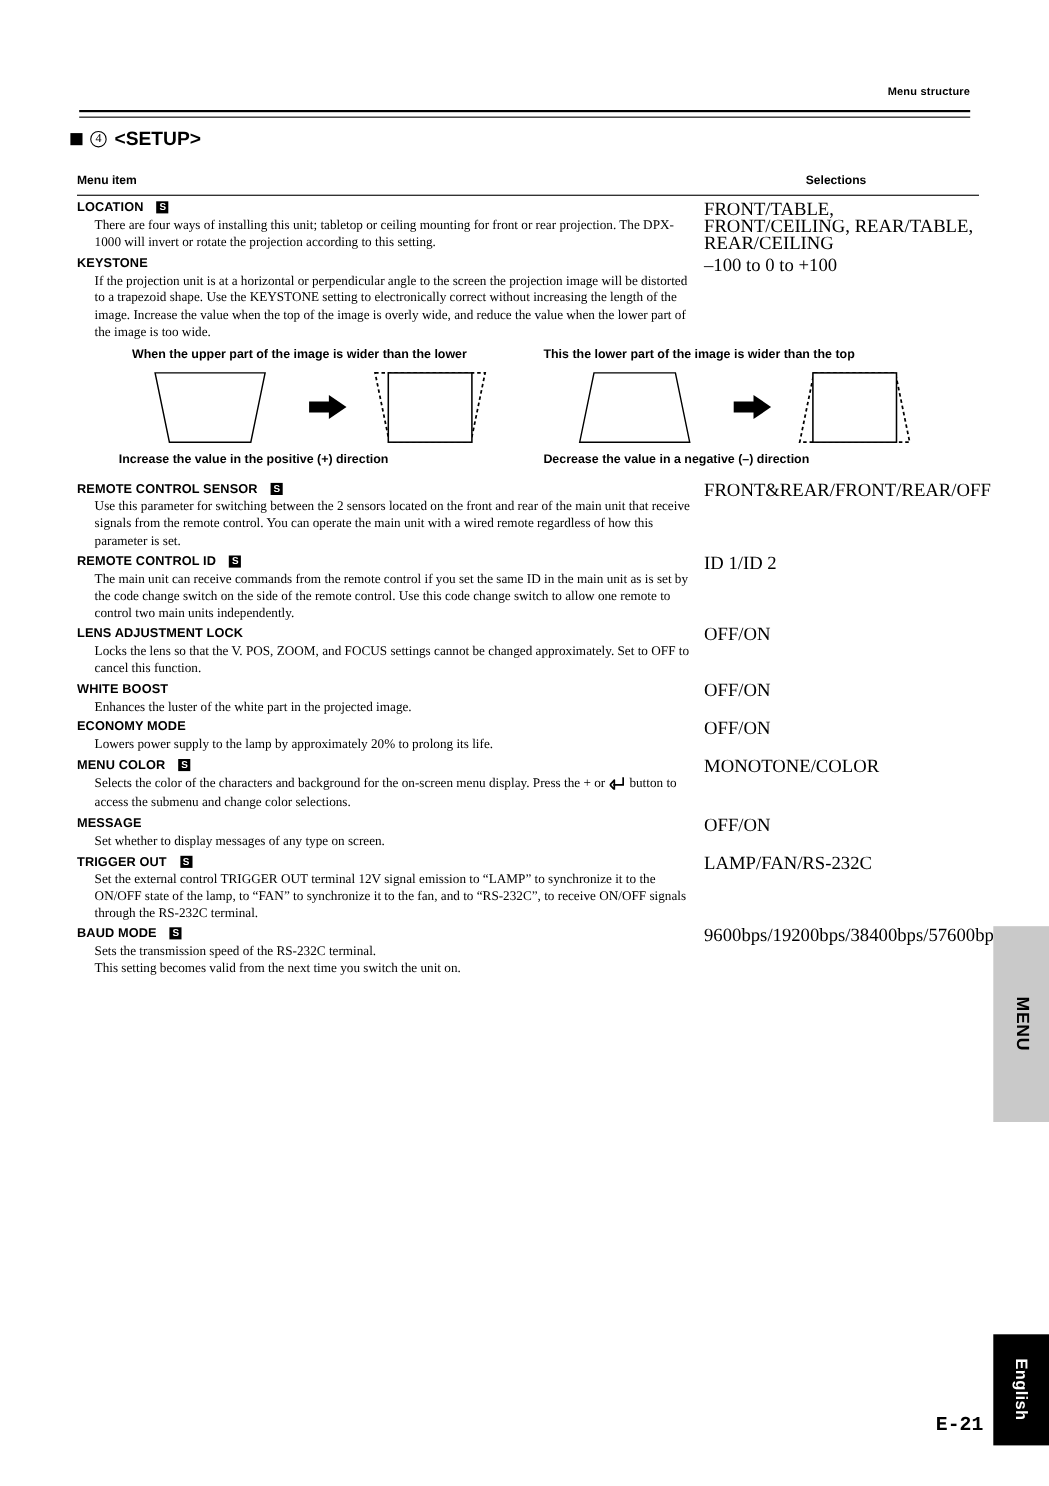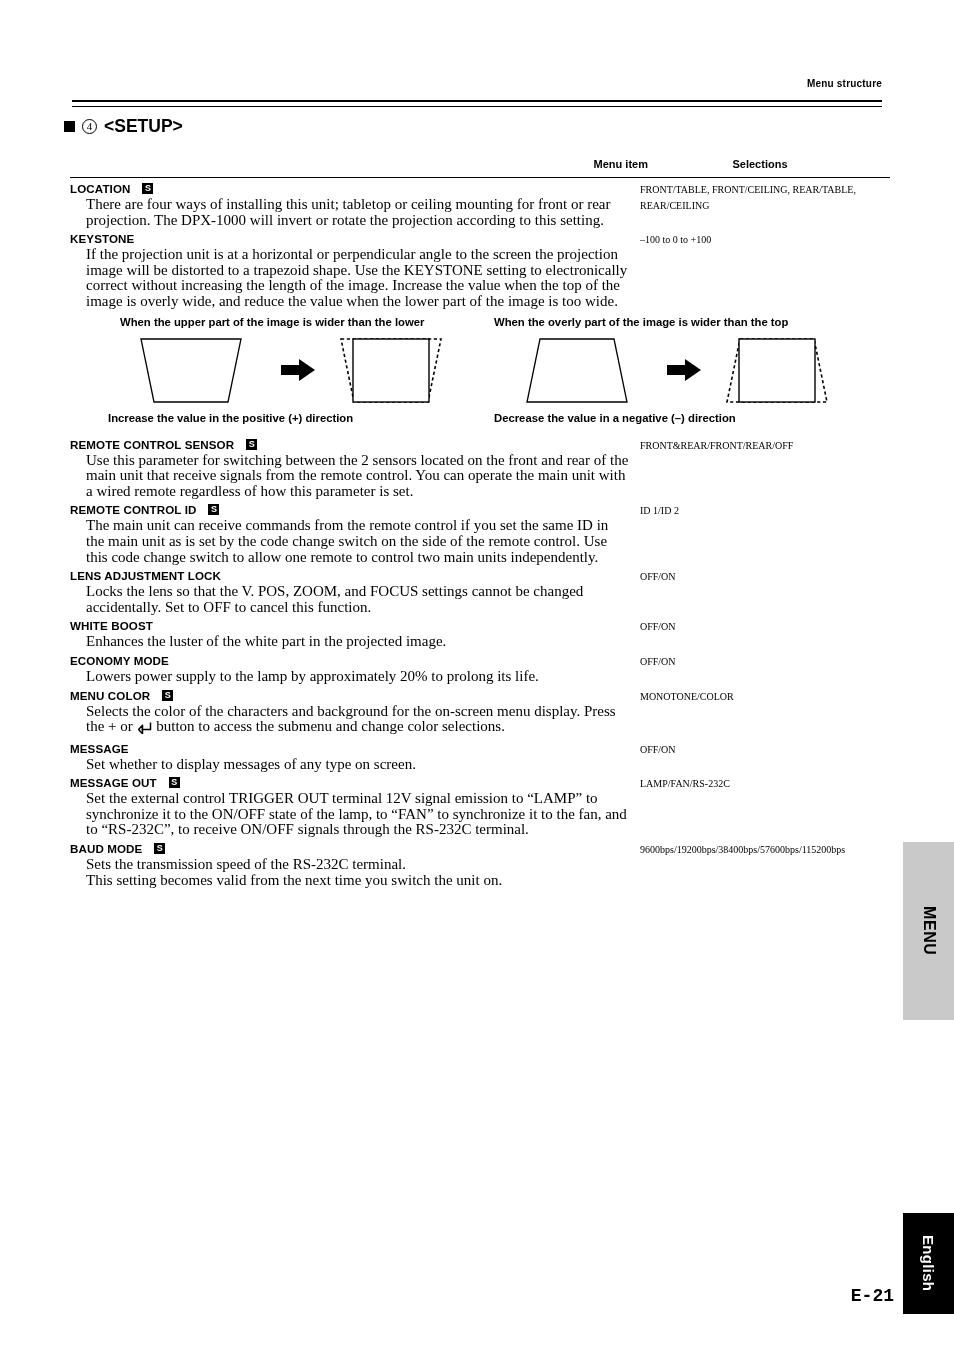--- a/index.html
+++ b/index.html
@@ -81,23 +81,23 @@
   }
   .col-head {
     position: relative;
     height: 17px;
     font-family: "Liberation Sans", sans-serif;
     font-weight: bold;
     font-size: 11px;
   }
   .col-head .c1 {
     position: absolute;
-    left: 18px;
+    left: 0;
     width: 560px;
-    text-align: right;
+    text-align: left;
   }
   .col-head .c2 {
     position: absolute;
     left: 560px;
     width: 260px;
     text-align: center;
   }
   .head-rule {
     width: 820px;
     height: 0;
@@ -110,36 +110,36 @@
     display: flex;
     padding-top: 3px;
   }
   .cell-item {
     width: 570px;
     padding-right: 10px;
     box-sizing: border-box;
   }
   .cell-sel {
     width: 250px;
-    font-size: 10px;
+    font-size: 17px;
     line-height: 15.5px;
     padding-top: 1px;
   }
   .item-name {
     font-family: "Liberation Sans", sans-serif;
     font-weight: bold;
     font-size: 11.6px;
     letter-spacing: .1px;
     display: flex;
     align-items: center;
     gap: 12px;
     line-height: 15px;
   }
   .item-desc {
-    font-size: 15px;
+    font-size: 12px;
     line-height: 15.6px;
     padding-left: 16px;
     padding-top: 1px;
     text-align: left;
   }
   .s-badge {
     display: inline-flex;
     align-items: center;
     justify-content: center;
     width: 11px;
@@ -271,21 +271,21 @@
         <span>KEYSTONE</span>
       </div>
       <div class="item-desc">If the projection unit is at a horizontal or perpendicular angle to the screen the projection image will be distorted to a trapezoid shape. Use the KEYSTONE setting to electronically correct without increasing the length of the image. Increase the value when the top of the image is overly wide, and reduce the value when the lower part of the image is too wide.</div>
     </div>
     <div class="cell-sel">–100 to 0 to +100</div>
   </div>
 
   <div class="figure-block">
 
     <div class="fig-caption-top" style="left:38px;margin-left:12px;">When the upper part of the image is wider than the lower</div>
-    <div class="fig-caption-top" style="left:424px;">When the overly part of the image is wider than the top</div>
+    <div class="fig-caption-top" style="left:424px;">This the lower part of the image is wider than the top</div>
 
     <svg class="fig-svg" style="left:26px;" width="390" height="78" viewBox="0 0 390 78">
 
       <polygon points="45,5 145,5 132,68 58,68" fill="#ffffff" stroke="#000" stroke-width="1.3"></polygon>
 
       <g>
         <rect x="185" y="31" width="20" height="10" fill="#000"></rect>
         <polygon points="203,25 219,36 203,47" fill="#000"></polygon>
       </g>
 
@@ -330,21 +330,21 @@
       <div class="item-desc">The main unit can receive commands from the remote control if you set the same ID in the main unit as is set by the code change switch on the side of the remote control. Use this code change switch to allow one remote to control two main units independently.</div>
     </div>
     <div class="cell-sel">ID 1/ID 2</div>
   </div>
 
   <div class="row">
     <div class="cell-item">
       <div class="item-name">
         <span>LENS ADJUSTMENT LOCK</span>
       </div>
-      <div class="item-desc">Locks the lens so that the V. POS, ZOOM, and FOCUS settings cannot be changed accidentally. Set to OFF to cancel this function.</div>
+      <div class="item-desc">Locks the lens so that the V. POS, ZOOM, and FOCUS settings cannot be changed approximately. Set to OFF to cancel this function.</div>
     </div>
     <div class="cell-sel">OFF/ON</div>
   </div>
 
   <div class="row">
     <div class="cell-item">
       <div class="item-name">
         <span>WHITE BOOST</span>
       </div>
       <div class="item-desc">Enhances the luster of the white part in the projected image.</div>
@@ -384,21 +384,21 @@
         <span>MESSAGE</span>
       </div>
       <div class="item-desc">Set whether to display messages of any type on screen.</div>
     </div>
     <div class="cell-sel">OFF/ON</div>
   </div>
 
   <div class="row">
     <div class="cell-item">
       <div class="item-name">
-        <span>MESSAGE OUT</span>
+        <span>TRIGGER OUT</span>
         <span class="s-badge">S</span>
       </div>
       <div class="item-desc">Set the external control TRIGGER OUT terminal 12V signal emission to “LAMP” to synchronize it to the ON/OFF state of the lamp, to “FAN” to synchronize it to the fan, and to “RS-232C”, to receive ON/OFF signals through the RS-232C terminal.</div>
     </div>
     <div class="cell-sel">LAMP/FAN/RS-232C</div>
   </div>
 
   <div class="row">
     <div class="cell-item">
       <div class="item-name">

